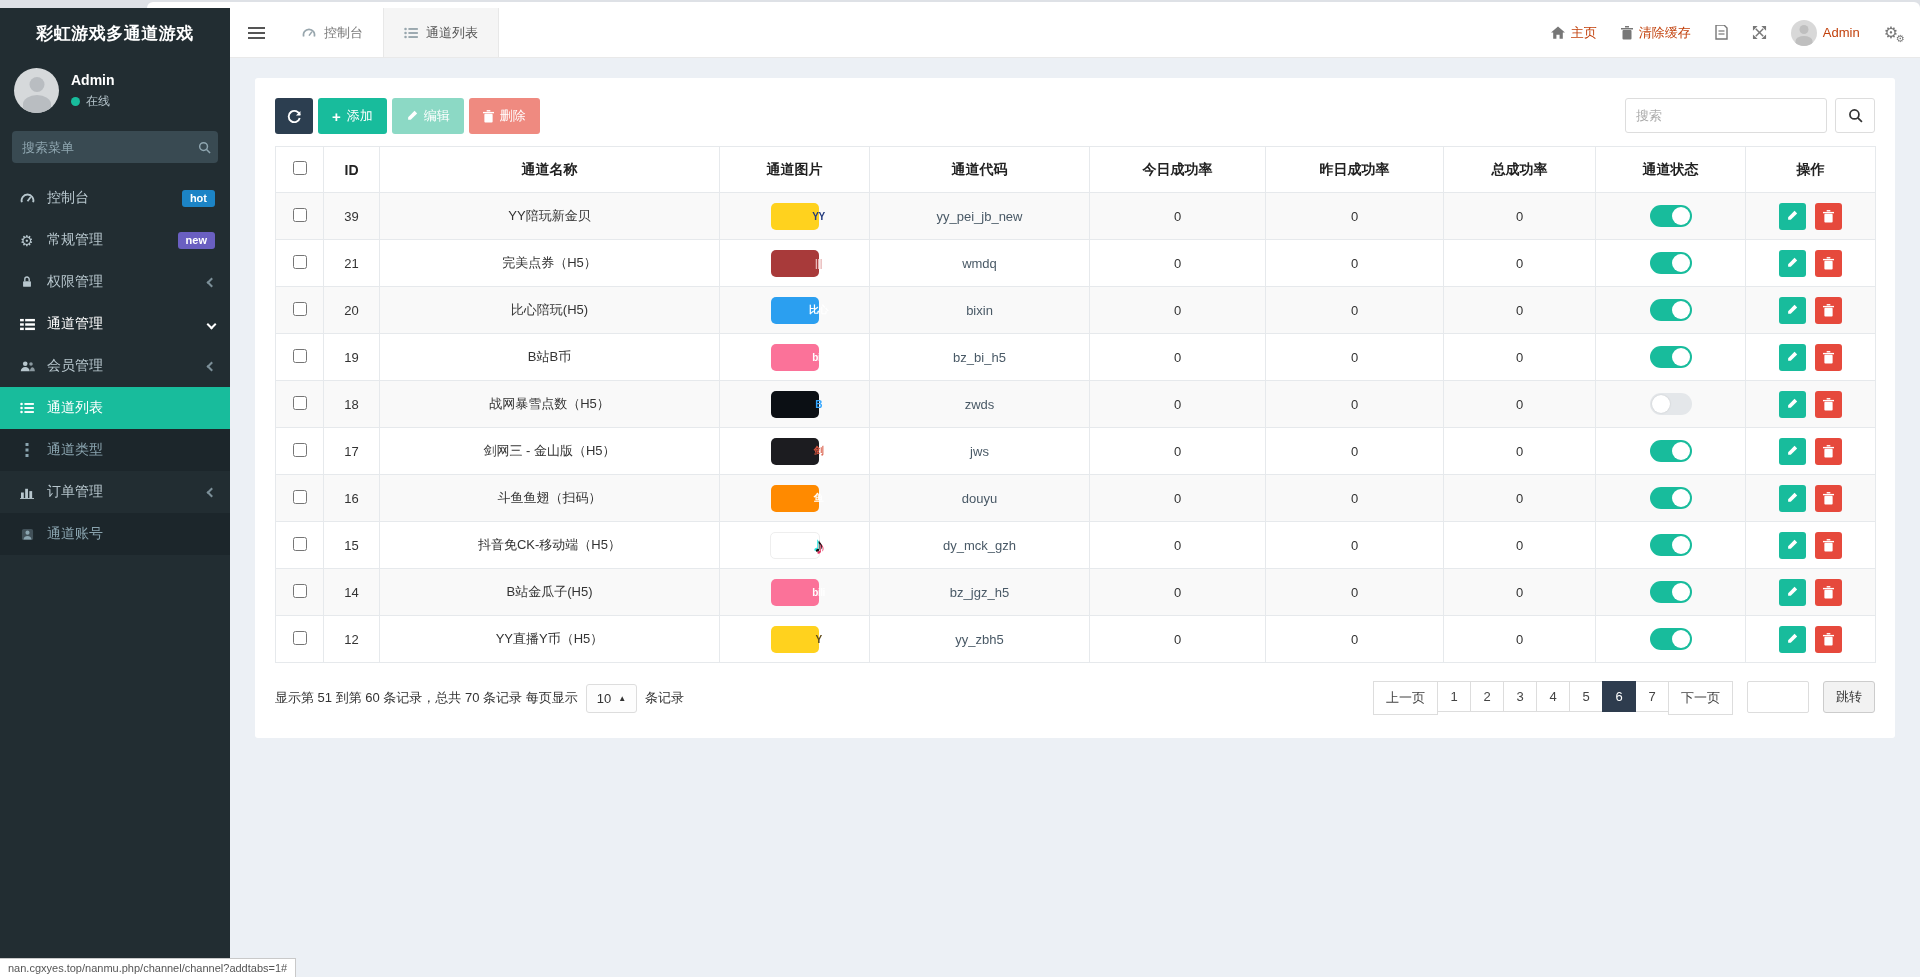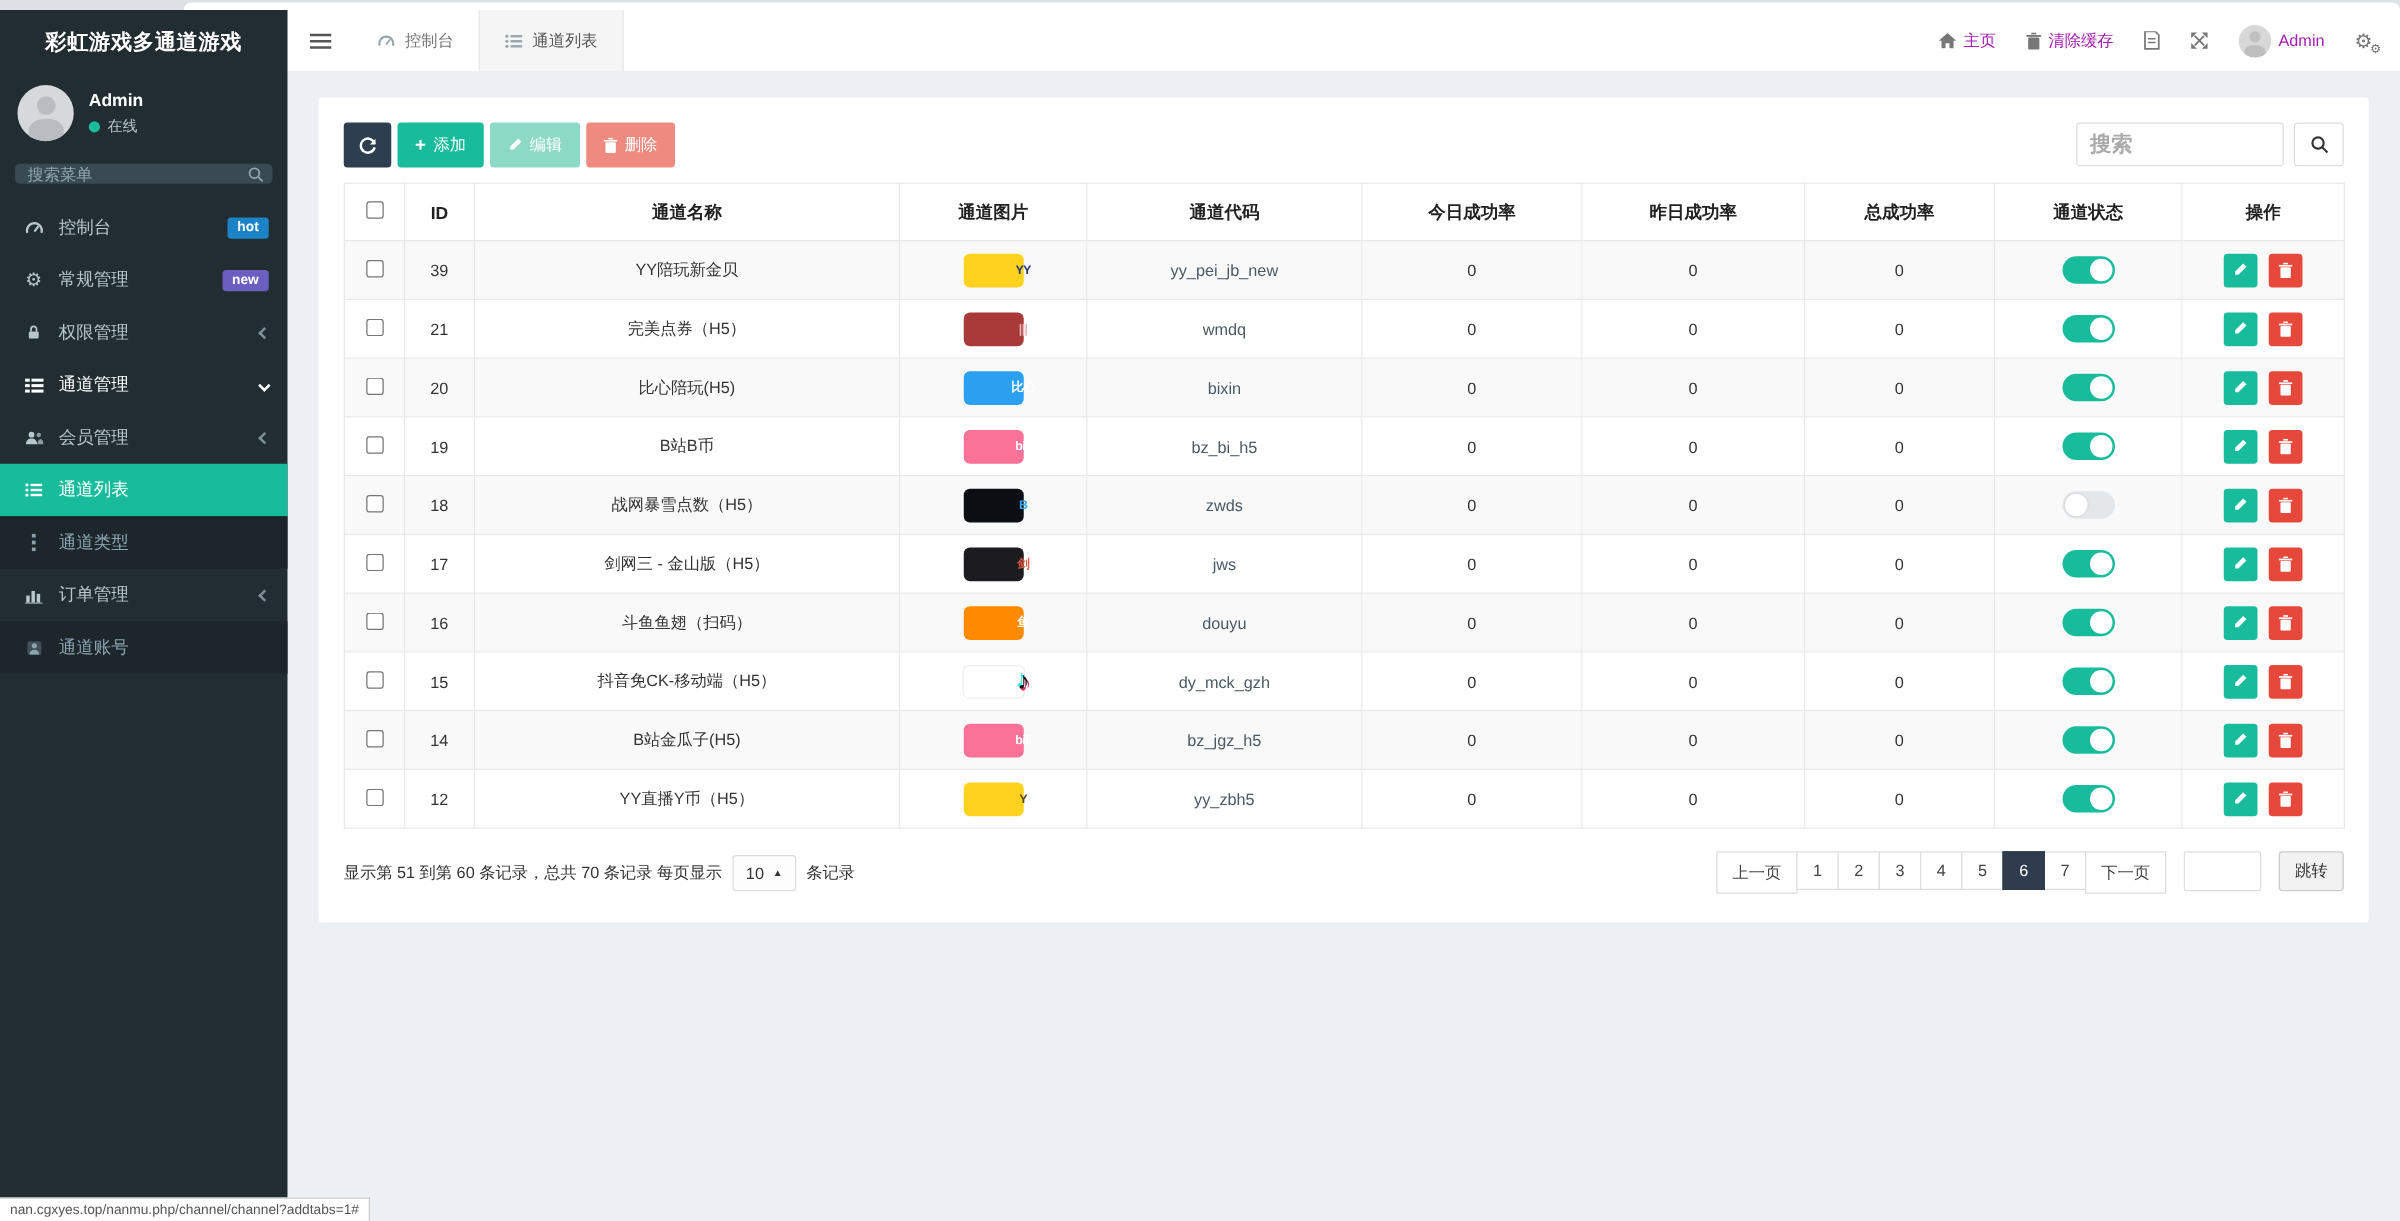--- a/index.html
+++ b/index.html
@@ -12,21 +12,21 @@
   
   .sidebar { position:absolute; top:8px; left:0; width:230px; height:969px; background:#222d32; z-index:10; }
   .brand { height:50px; display:flex; align-items:center; justify-content:center; color:#fff; font-size:17px; font-weight:bold; letter-spacing:.5px; }
   .profile { display:flex; align-items:center; padding:10px 14px 14px; gap:12px; }
   .avatar { width:45px; height:45px; border-radius:50%; background:#d6d9db; position:relative; overflow:hidden; flex:none; }
   .avatar::before { content:""; position:absolute; top:9px; left:50%; transform:translateX(-50%); width:15px; height:15px; border-radius:50%; background:#b9bdc1; }
   .avatar::after { content:""; position:absolute; top:27px; left:50%; transform:translateX(-50%); width:28px; height:18px; border-radius:50% 50% 0 0; background:#b9bdc1; }
   .p-name { color:#fff; font-size:14px; font-weight:bold; margin-bottom:5px; }
   .p-status { color:#b8c7ce; font-size:12px; display:flex; align-items:center; gap:6px; }
   .dot-online { width:9px; height:9px; border-radius:50%; background:#18bc9c; display:inline-block; }
-  .menu-search { margin:4px 12px 14px; height:16px; background:#394a52; border-radius:4px; display:flex; align-items:center; padding:0 10px; }
+  .menu-search { margin:4px 12px 14px; height:32px; background:#394a52; border-radius:4px; display:flex; align-items:center; padding:0 10px; }
   .menu-search input { flex:1; background:transparent; border:none; outline:none; color:#cfd8dc; font-size:13px; font-family:inherit; }
   .menu-search input::placeholder { color:#8fa6b0; }
   .m-item { height:42px; display:flex; align-items:center; padding:0 15px; color:#b8c7ce; font-size:14px; cursor:pointer; position:relative; }
   .m-item .mi { width:24px; display:flex; justify-content:center; margin-right:8px; color:#b8c7ce; flex:none; }
   .m-item.open { color:#fff; } .m-item.open .mi { color:#fff; }
   .m-item.sub { background:#1c262b; color:#8aa4af; } .m-item.sub .mi { color:#8aa4af; }
   .m-item.sub.active { background:#18bc9c; color:#fff; } .m-item.sub.active .mi { color:#fff; }
   .m-right { margin-left:auto; display:flex; align-items:center; }
   .badge { font-size:11px; font-weight:bold; color:#fff; padding:3px 8px; border-radius:3px; line-height:1; }
   .badge.hot { background:#1c84c6; } .badge.new { background:#6a5fc1; }
@@ -36,40 +36,40 @@
 
   
   .main { position:absolute; top:8px; left:230px; width:1690px; height:969px; }
   .navbar { height:50px; background:#fff; display:flex; align-items:stretch; border-bottom:1px solid #e9e9e9; }
   .hamburger { width:52px; display:flex; flex-direction:column; align-items:center; justify-content:center; gap:3px; cursor:pointer; }
   .hamburger i { width:17px; height:2px; background:#555; }
   .nav-tab { display:flex; align-items:center; gap:8px; padding:0 20px; font-size:13px; color:#777; cursor:pointer; }
   .nav-tab .ti { color:#98a6ad; display:flex; }
   .nav-tab.active { background:#f5f5f5; border-left:1px solid #e8e8e8; border-right:1px solid #e8e8e8; color:#555; }
   .nav-right { margin-left:auto; display:flex; align-items:center; gap:24px; padding-right:22px; font-size:13px; color:#666; }
-  .nav-link { display:flex; align-items:center; gap:6px; cursor:pointer; color:#a21caf; }
+  .nav-link { display:flex; align-items:center; gap:6px; cursor:pointer; color:#c2410c; }
   .nav-ico { display:flex; color:#777; }
   .nav-avatar { width:26px; height:26px; border-radius:50%; background:#d8d8d8; position:relative; overflow:hidden; }
   .nav-avatar::before { content:""; position:absolute; top:5px; left:50%; transform:translateX(-50%); width:9px; height:9px; border-radius:50%; background:#bfbfbf; }
   .nav-avatar::after { content:""; position:absolute; top:16px; left:50%; transform:translateX(-50%); width:17px; height:10px; border-radius:50% 50% 0 0; background:#bfbfbf; }
   .cogs { position:relative; font-size:16px; color:#777; }
   .cogs small { position:absolute; right:-7px; bottom:-2px; font-size:10px; }
 
   
   .content { position:absolute; top:50px; left:0; width:1690px; height:919px; background:#ecf0f5; }
   .card { position:absolute; top:20px; left:25px; width:1640px; height:660px; background:#fff; border-radius:3px; padding:20px; }
   .toolbar { display:flex; align-items:flex-start; gap:5px; }
   .btn { height:36px; border:none; border-radius:3px; color:#fff; font-size:13px; font-family:inherit; display:flex; align-items:center; gap:6px; padding:0 14px; cursor:pointer; }
   .btn-refresh { width:38px; justify-content:center; background:#2c3e50; padding:0; }
   .btn-add { background:#18bc9c; }
   .btn-edit { background:#8cd9c5; }
   .btn-del { background:#ef8a80; }
   .plus { font-size:15px; font-weight:bold; line-height:1; }
   .tb-search { margin-left:auto; display:flex; gap:8px; }
-  .tb-search input { width:166px; height:35px; border:1px solid #ddd; border-radius:3px; padding:0 10px; font-size:17px; font-family:inherit; color:#333; outline:none;font-weight:bold; }
+  .tb-search input { width:202px; height:35px; border:1px solid #ddd; border-radius:3px; padding:0 10px; font-size:13px; font-family:inherit; color:#333; outline:none; }
   .tb-search input::placeholder { color:#aaa; }
   .btn-search { width:40px; height:35px; background:#fff; border:1px solid #ddd; border-radius:3px; display:flex; align-items:center; justify-content:center; cursor:pointer; color:#333; }
 
   
   table { width:1600px; border-collapse:collapse; margin-top:12px; table-layout:fixed; }
   th,td { border:1px solid #e6e9ec; text-align:center; font-size:13px; color:#333; height:47px; padding:0 4px; overflow:hidden; white-space:nowrap; }
   th { font-size:14px; font-weight:bold; color:#222; height:46px; }
   tbody tr:nth-child(odd) { background:#f9f9f9; }
   .c-code { color:#495966; }
   input[type=checkbox] { width:14px; height:14px; accent-color:#18bc9c; cursor:pointer; }

